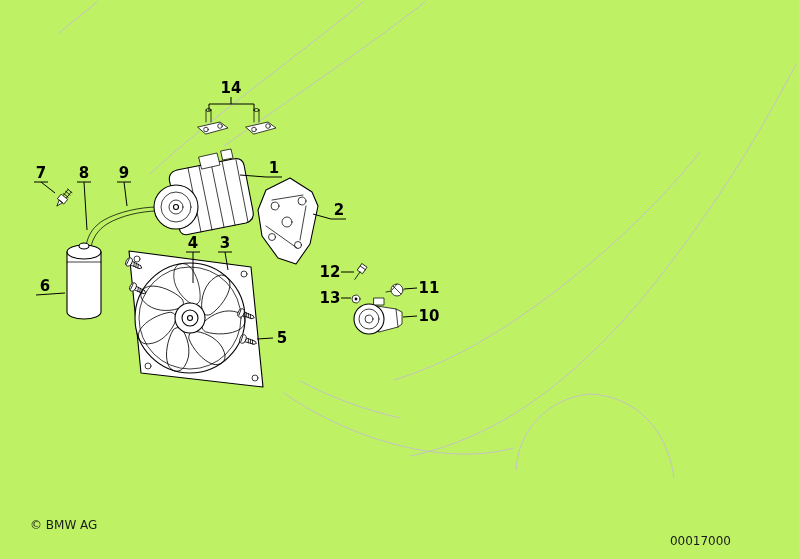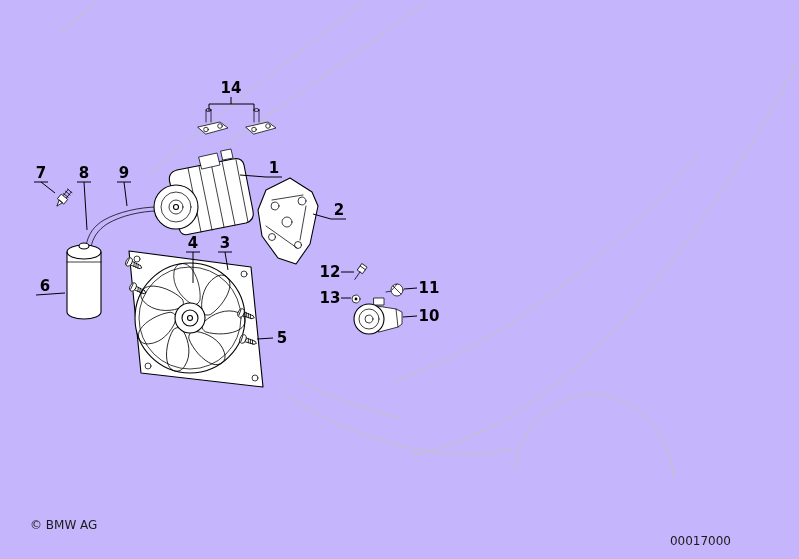--- a/index.html
+++ b/index.html
@@ -1,19 +1,19 @@
 <!DOCTYPE html>
 <html><head>
 <meta charset="utf-8">
 <style>
   html,body { margin:0; padding:0; background:#ffffff; }
   .page {
     position:relative;
     width:799px; height:559px;
-    background:#c4b5fd;
+    background:#bef264;
     font-family:"DejaVu Sans", sans-serif;
     overflow:hidden;
   }
   svg { display:block; }
   .art    { fill:none; stroke:#000; stroke-width:1.1; stroke-linecap:round; stroke-linejoin:round; }
   .thin   { stroke-width:0.75; }
   .wfill  { fill:#ffffff; }
   .dark   { fill:#000000; stroke:none; }
   .car path { fill:none; stroke:#c3c3c3; stroke-width:1; stroke-linecap:round; }
   .leader { fill:none; stroke:#000; stroke-width:1; stroke-linecap:butt; }

